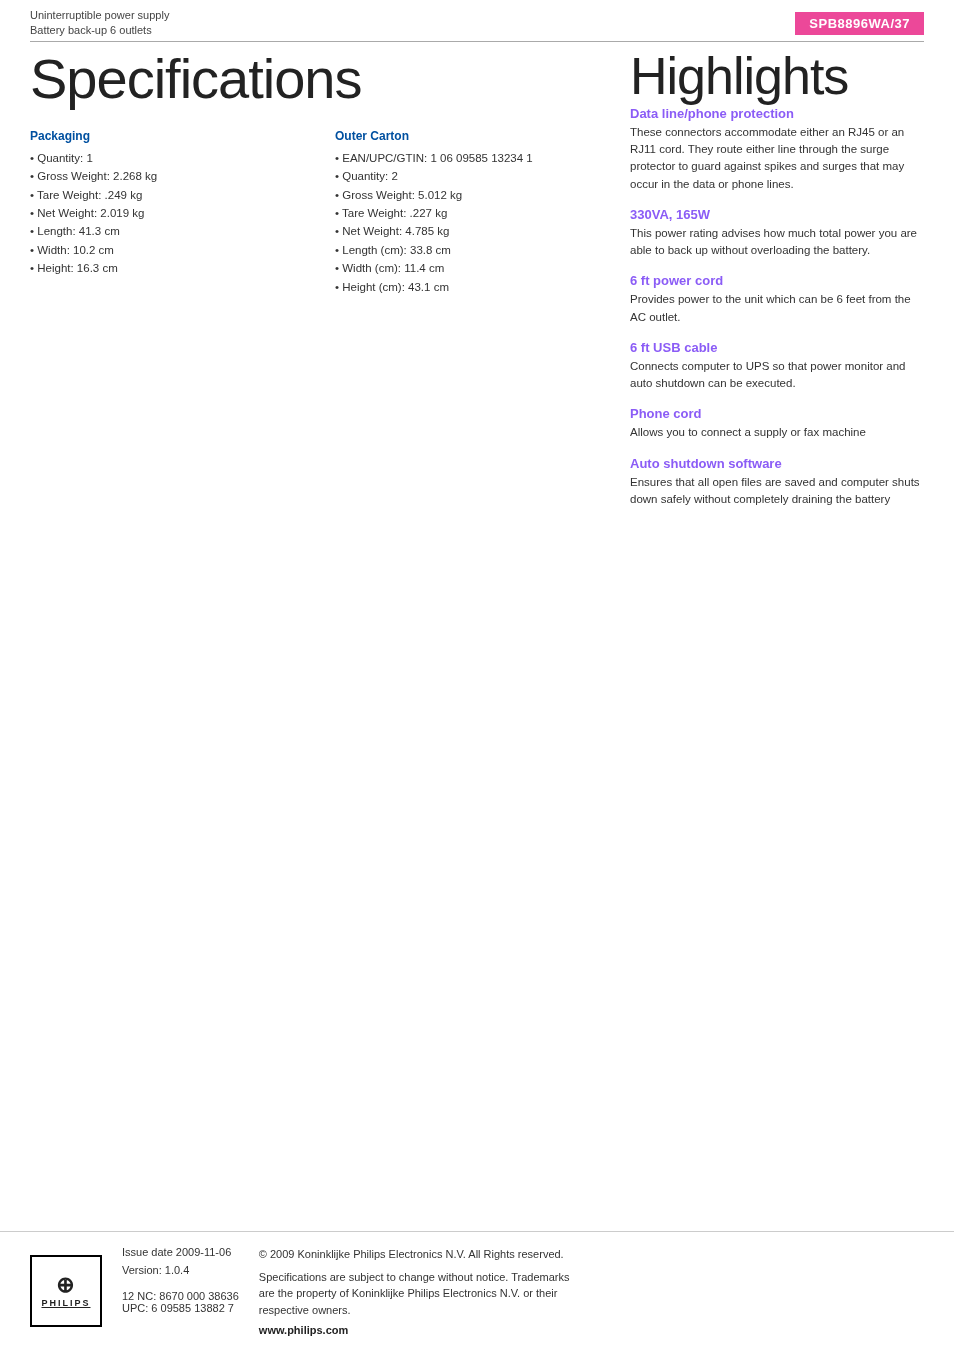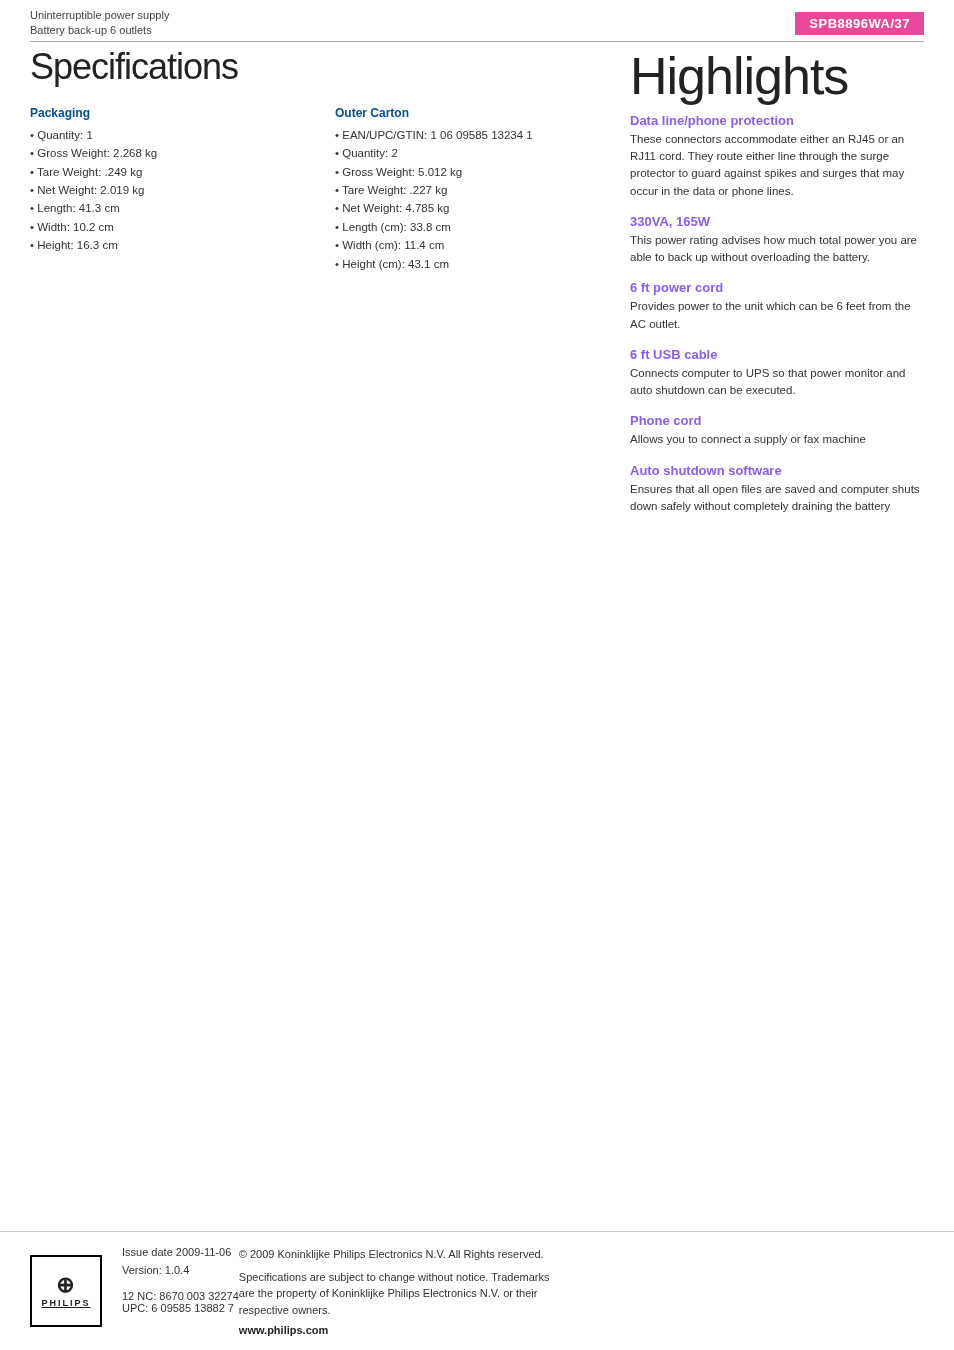--- a/index.html
+++ b/index.html
@@ -44,21 +44,21 @@
       display: flex;
       padding: 0 30px;
       gap: 20px;
     }
     
     .left-col {
       width: 580px;
       flex-shrink: 0;
     }
     .page-title {
-      font-size: 36px;
+      font-size: 56px;
       font-weight: 300;
       color: #222;
       margin-bottom: 18px;
       letter-spacing: -1px;
       margin-top: 4px;
     }
     .specs-grid {
       display: flex;
       gap: 30px;
     }
@@ -85,21 +85,21 @@
     }
     
     .right-col {
       flex: 1;
       padding-top: 0;
     }
     .highlights-title {
       font-size: 52px;
       font-weight: 300;
       color: #222;
-      margin-bottom: 7px;
+      margin-bottom: 0;
       letter-spacing: -1px;
       margin-top: 4px;
     }
     .highlight-item {
       margin-bottom: 14px;
     }
     .highlight-item-title {
       font-size: 13px;
       font-weight: bold;
       color: #8b5cf6;
@@ -142,20 +142,21 @@
       letter-spacing: 2px;
       text-decoration: underline;
     }
     .philips-logo-icon {
       font-size: 22px;
       line-height: 1;
       margin-bottom: 2px;
     }
     .footer-info {
       display: flex;
+      gap: 20px;
       flex: 1;
     }
     .footer-col {
       display: flex;
       flex-direction: column;
       gap: 6px;
     }
     .footer-label {
       font-size: 11px;
       color: #333;
@@ -263,21 +264,21 @@
     <div class="philips-logo">
       <div class="philips-logo-icon">⊕</div>
       <div class="philips-logo-text">PHILIPS</div>
     </div>
 
     <div class="footer-info">
       <div class="footer-col">
         <div class="footer-label">Issue date 2009-11-06</div>
         <div class="footer-label">Version: 1.0.4</div>
         <div style="margin-top:8px;">
-          <div class="footer-label">12 NC: 8670 003 32274</div>
+          <div class="footer-label">12 NC: 8670 000 38636</div>
           <div class="footer-label">UPC: 6 09585 13882 7</div>
         </div>
       </div>
 
       <div class="footer-col">
         <div class="footer-text">
           <span>© 2009 Koninklijke Philips Electronics N.V.
 All Rights reserved.</span>
         </div>
         <div class="footer-text">

